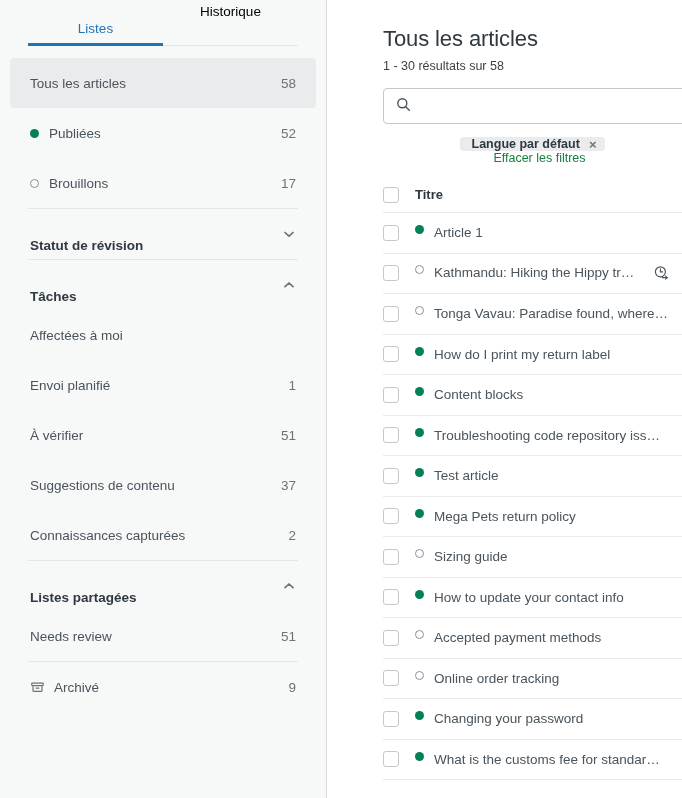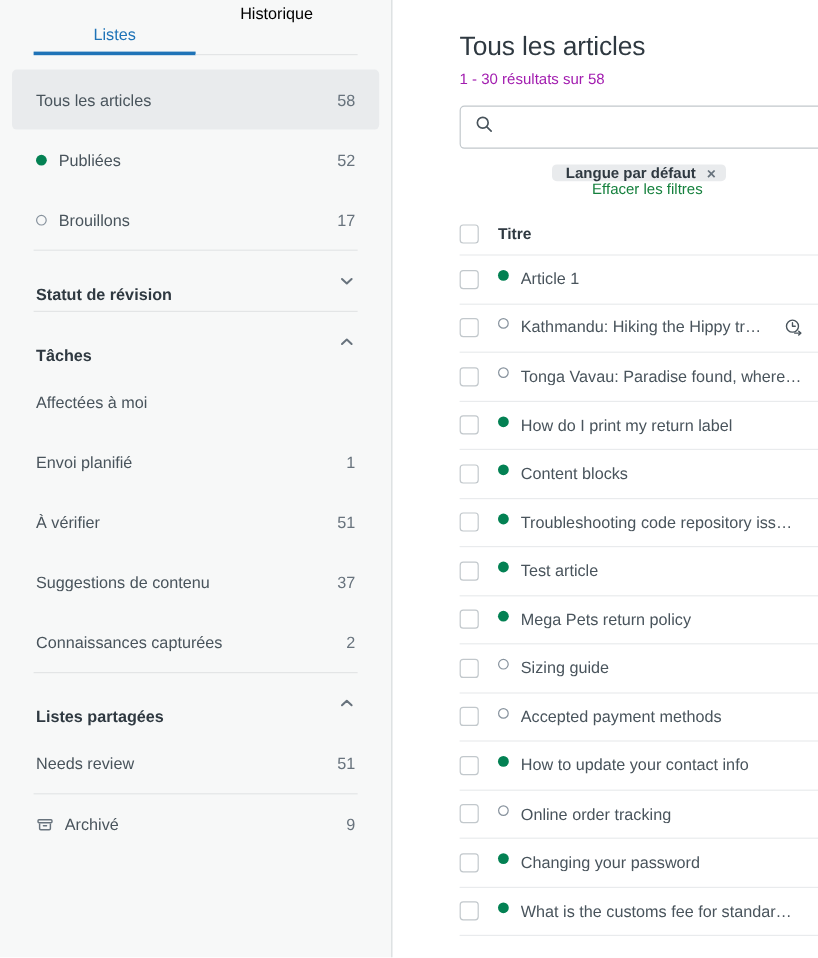--- a/index.html
+++ b/index.html
@@ -107,21 +107,21 @@
   }
   .page-title {
     font-size: 22px;
     color: #2f3941;
     margin: 26px 0 0 0;
     font-weight: 400;
     letter-spacing: -0.1px;
   }
   .result-count {
     font-size: 12.5px;
-    color: #a21caf;
+    color: #404040;
     margin-top: 7px;
   }
   .searchbox {
     margin-top: 15px;
     height: 36px;
     border: 1px solid #c2c8cc;
     border-radius: 4px;
     display: flex;
     align-items: center;
     padding: 0 12px;
@@ -423,30 +423,30 @@
         <span class="cb"></span>
         <span class="row-dotwrap">
           <span class="dot draft"></span>
           <span class="row-title">Sizing guide</span>
         </span>
       </div>
 
       <div class="list-row">
         <span class="cb"></span>
         <span class="row-dotwrap">
+          <span class="dot pub"></span>
+          <span class="row-title">How to update your contact info</span>
+        </span>
+      </div>
+
+      <div class="list-row">
+        <span class="cb"></span>
+        <span class="row-dotwrap">
           <span class="dot draft"></span>
           <span class="row-title">Accepted payment methods</span>
-        </span>
-      </div>
-
-      <div class="list-row">
-        <span class="cb"></span>
-        <span class="row-dotwrap">
-          <span class="dot pub"></span>
-          <span class="row-title">How to update your contact info</span>
         </span>
       </div>
 
       <div class="list-row">
         <span class="cb"></span>
         <span class="row-dotwrap">
           <span class="dot draft"></span>
           <span class="row-title">Online order tracking</span>
         </span>
       </div>

